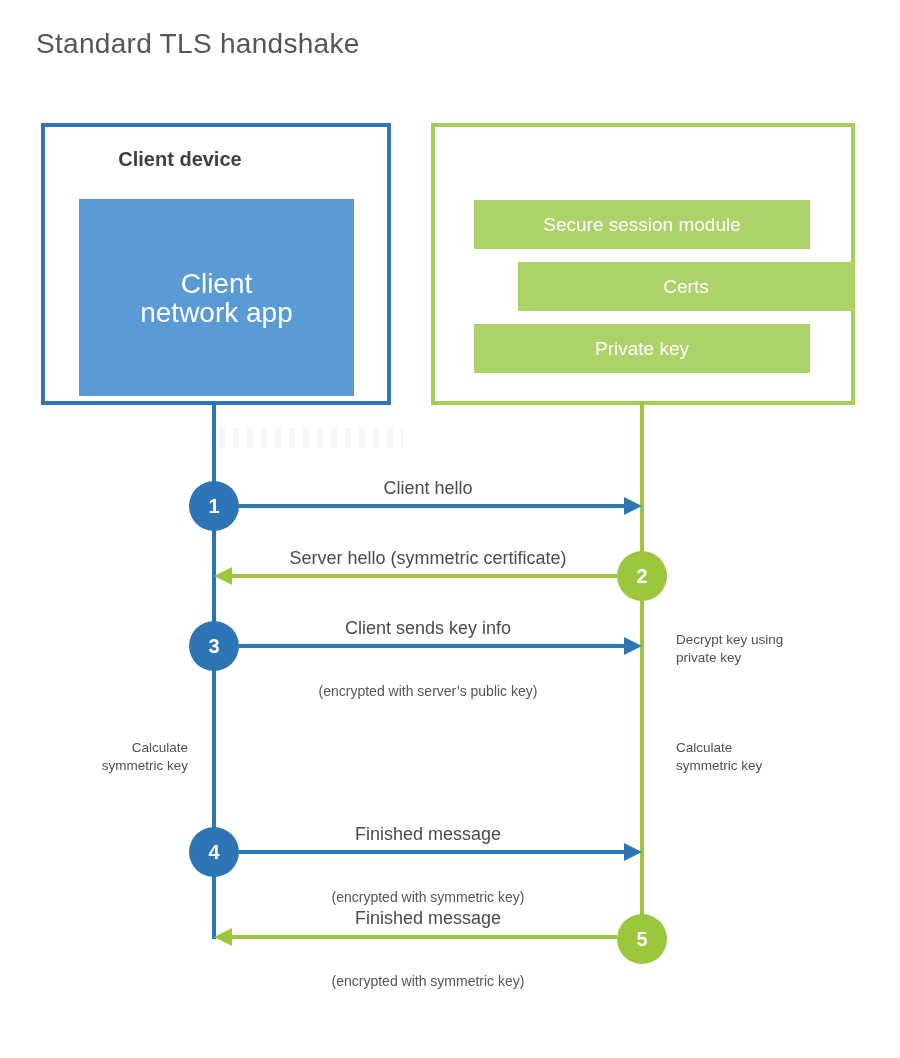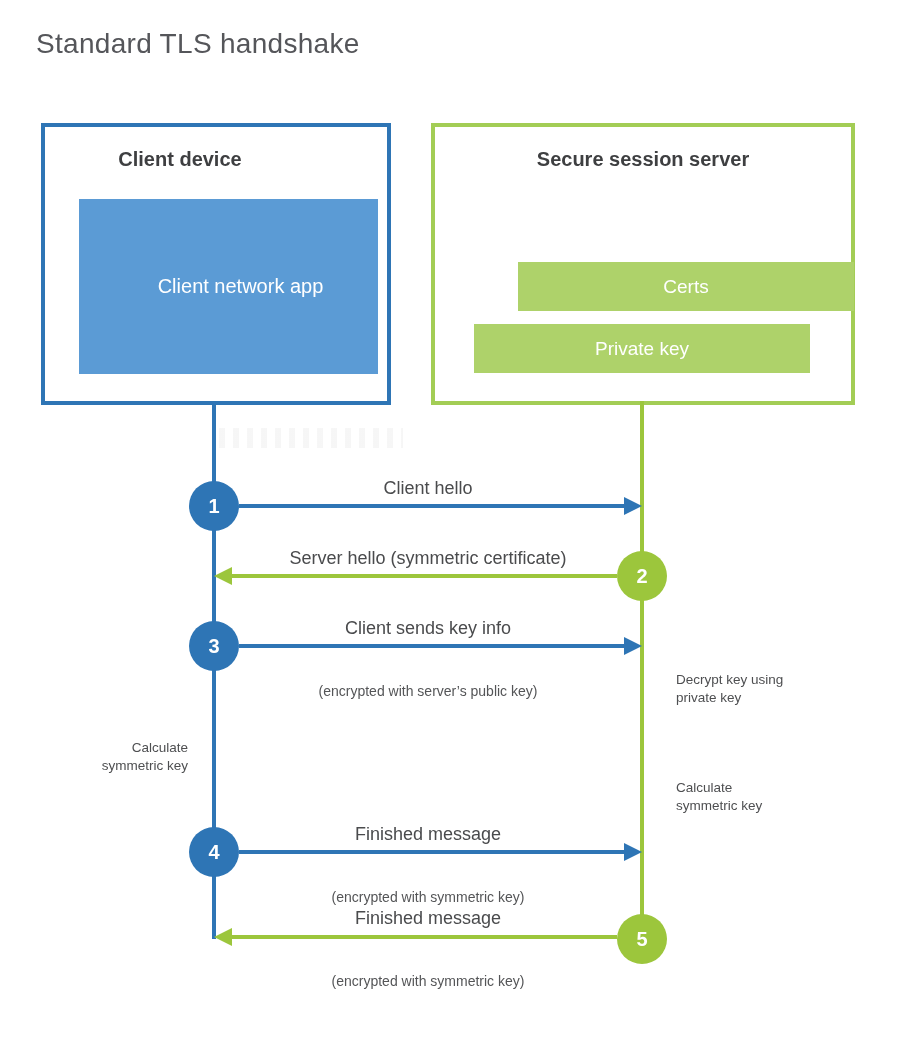--- a/index.html
+++ b/index.html
@@ -18,23 +18,23 @@
     color:var(--text-gray);
   }
   
   .actor-box{box-sizing:border-box;background:#fff;}
   .client-box{left:41px;top:123px;width:350px;height:282px;border:4px solid var(--blue);}
   .server-box{left:431px;top:123px;width:424px;height:282px;border:4px solid var(--green-border);}
   .actor-title{font-size:20px;font-weight:700;color:var(--text-dark);text-align:center;}
   .client-title{left:41px;top:148px;width:278px;}
   .server-title{left:431px;top:148px;width:424px;}
   .app-box{
-    left:79px;top:199px;width:275px;height:175px;background:var(--blue-fill);
+    left:79px;top:199px;width:275px;height:197px;background:var(--blue-fill);
     display:flex;align-items:center;justify-content:center;text-align:center;
-    color:#fff;font-size:20px;line-height:29px;padding-left:24px;
+    color:#fff;font-size:28px;line-height:29px;
   }
   .app-box span{display:block;width:170px;}
   .server-bar{
     left:474px;width:336px;height:49px;background:var(--green-fill);
     display:flex;align-items:center;justify-content:center;
     color:#fff;font-size:19px;
   }
   
   .vline{width:4px;top:401px;}
   .vline.blue{left:212px;height:538px;background:var(--blue);}
@@ -57,38 +57,38 @@
   .hline.blue{background:var(--blue);}
   .hline.green{background:var(--green);}
   .tri{width:0;height:0;border-top:9px solid transparent;border-bottom:9px solid transparent;}
   .tri.right{border-left:18px solid var(--blue);}
   .tri.left{border-right:18px solid var(--green);}
   
   .msg-label{left:178px;width:500px;text-align:center;font-size:18px;color:var(--text-label);}
   .msg-sub{left:178px;width:500px;text-align:center;font-size:14px;color:#545557;margin-top:28px;}
   
   .note{font-size:13.5px;line-height:17.5px;color:#4e4f51;}
-  .note.right{text-align:left;margin-top:40px;}
+  .note.right{text-align:left;}
   .note.left{text-align:right;}
 </style>
 </head>
 <body>
 
 <div id="canvas">
 
   <div class="abs page-title">Standard TLS handshake</div>
 
   <div class="abs actor-box client-box"></div>
   <div class="abs actor-title client-title">Client device</div>
   <div class="abs app-box">
     <span>Client network app</span>
   </div>
 
   <div class="abs actor-box server-box"></div>
-  <div class="abs actor-title server-title">Secure session server</div>
+  <div class="abs server-bar" style="top:200px;">Secure session module</div>
   <div class="abs server-bar" style="top:262px;margin-left:44px;">Certs</div>
   <div class="abs server-bar" style="top:324px;">Private key</div>
 
   <div class="abs vline blue"></div>
   <div class="abs vline green"></div>
   <div class="abs faint-marks"></div>
 
   <div class="abs msg-label" style="top:478px;">Client hello</div>
   <div class="abs hline blue" style="left:239px;top:504px;width:385px;"></div>
   <div class="abs tri right" style="left:624px;top:497px;"></div>

